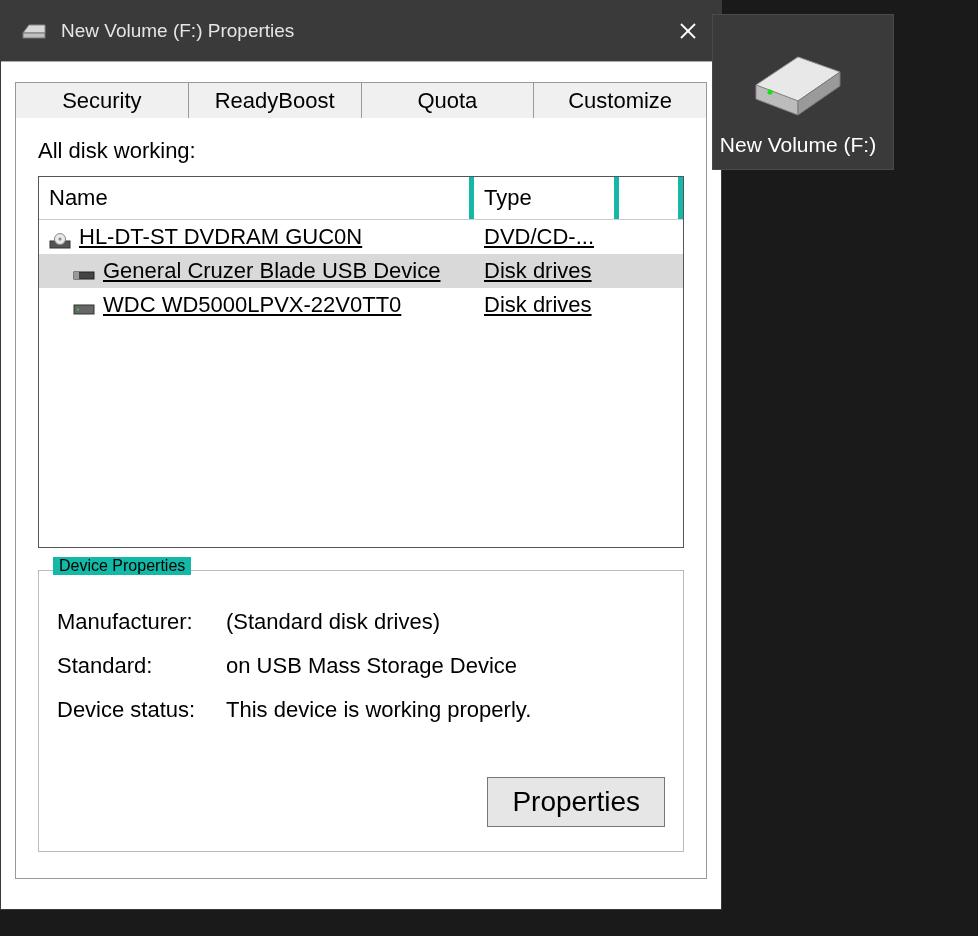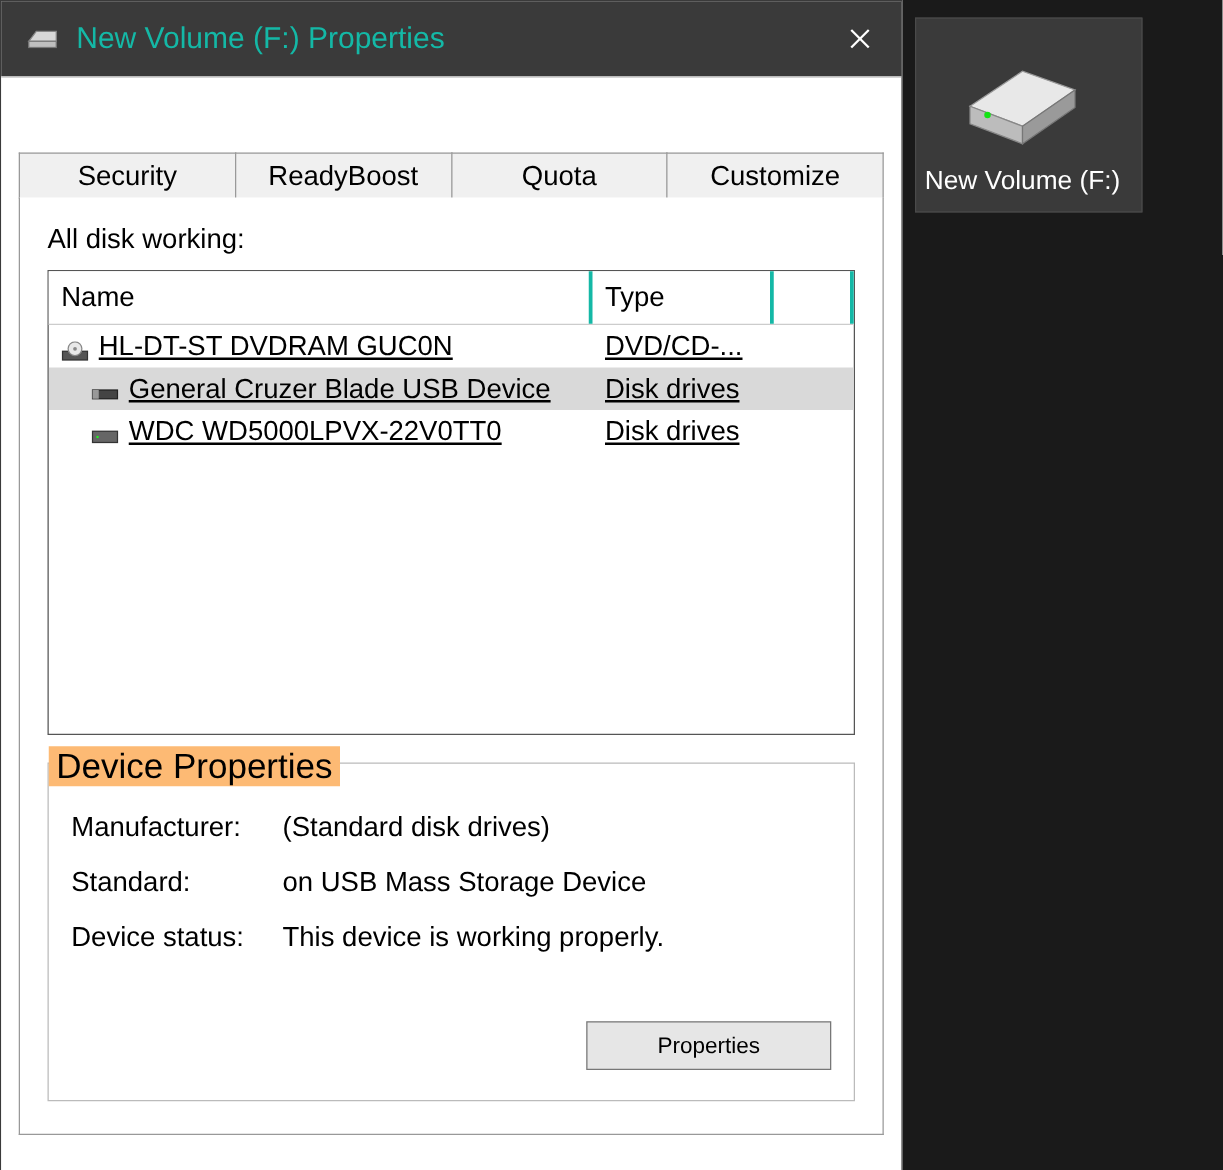--- a/index.html
+++ b/index.html
@@ -21,24 +21,24 @@
     display: flex;
     align-items: center;
     padding: 0 14px 0 20px;
   }
   .titlebar-icon {
     width: 26px; height: 16px;
     margin-right: 14px;
     display: inline-block;
   }
   .titlebar-title {
-    font-size: 24px;
+    font-size: 19px;
     font-weight: 400;
     flex: 1;
-    color: #14b8a6;
+    color: #e5e5e5;
   }
   .close-btn {
     width: 38px; height: 38px;
     display: flex; align-items: center; justify-content: center;
     cursor: pointer;
     color: #fff;
     font-size: 20px;
   }
   
   .dialog-body {
@@ -46,21 +46,20 @@
     background: #fff;
     border-top: 1px solid #aaa;
   }
   
   
   .tabs-container {
     position: relative;
   }
   .tab-row {
     display: flex;
-    margin-top: 40px;
   }
   .tab {
     flex: 1;
     text-align: center;
     border: 1px solid #999;
     border-bottom: none;
     background: #f0f0f0;
     font-size: 22px;
     padding: 5px 4px;
     cursor: pointer;
@@ -100,21 +99,21 @@
     flex-direction: column;
   }
   .list-header {
     display: flex;
     border-bottom: 1px solid #ccc;
     background: #fff;
   }
   .list-header .col {
     padding: 8px 10px;
     font-size: 22px;
-    border-right: 3px solid #14b8a6;
+    border-right: 5px solid #14b8a6;
   }
   .col-name { flex: 0 0 435px; }
   .col-type { flex: 0 0 145px; border-right: none; }
   .col-extra { flex: 1; border-right: none; }
   
   .list-rows { flex: 1; overflow: auto; }
   .list-row {
     display: flex;
     align-items: center;
     font-size: 22px;
@@ -131,53 +130,53 @@
   
   .device-props {
     margin-top: 22px;
     border: 1px solid #bbb;
     padding: 20px 18px 24px 18px;
     position: relative;
   }
   .fieldset-legend {
     position: absolute;
     top: -14px;
-    left: 0;
-    background: #fdba74;
+    left: 14px;
+    background: #14b8a6;
     padding: 0 6px;
-    font-size: 28px;
+    font-size: 16px;
   }
   .prop-row {
     display: flex;
     font-size: 22px;
     margin-top: 18px;
     gap: 14px;
   }
   .prop-row:first-of-type { margin-top: 24px; }
   .prop-label { width: 155px; }
   .prop-value { flex: 1; }
   
   .props-btn-row {
     display: flex;
     justify-content: flex-end;
     margin-top: 54px;
   }
   .props-button {
     border: 1px solid #777;
     background: #e6e6e6;
-    font-size: 18px;
-    padding: 8px 56px;
+    font-size: 28px;
+    padding: 8px 24px;
     cursor: pointer;
     text-align: right;
   }
   
   
   .desktop-area {
     position: absolute;
-    left: 732px;
+    left: 712px;
     top: 14px;
     width: 182px;
     text-align: center;
     color: #fff;
     background: #3a3a3a;
     border: 1px solid #4a4a4a;
     padding: 24px 16px 12px 6px;
   }
   .desktop-drive-icon {
     margin: 0 auto 16px auto;

